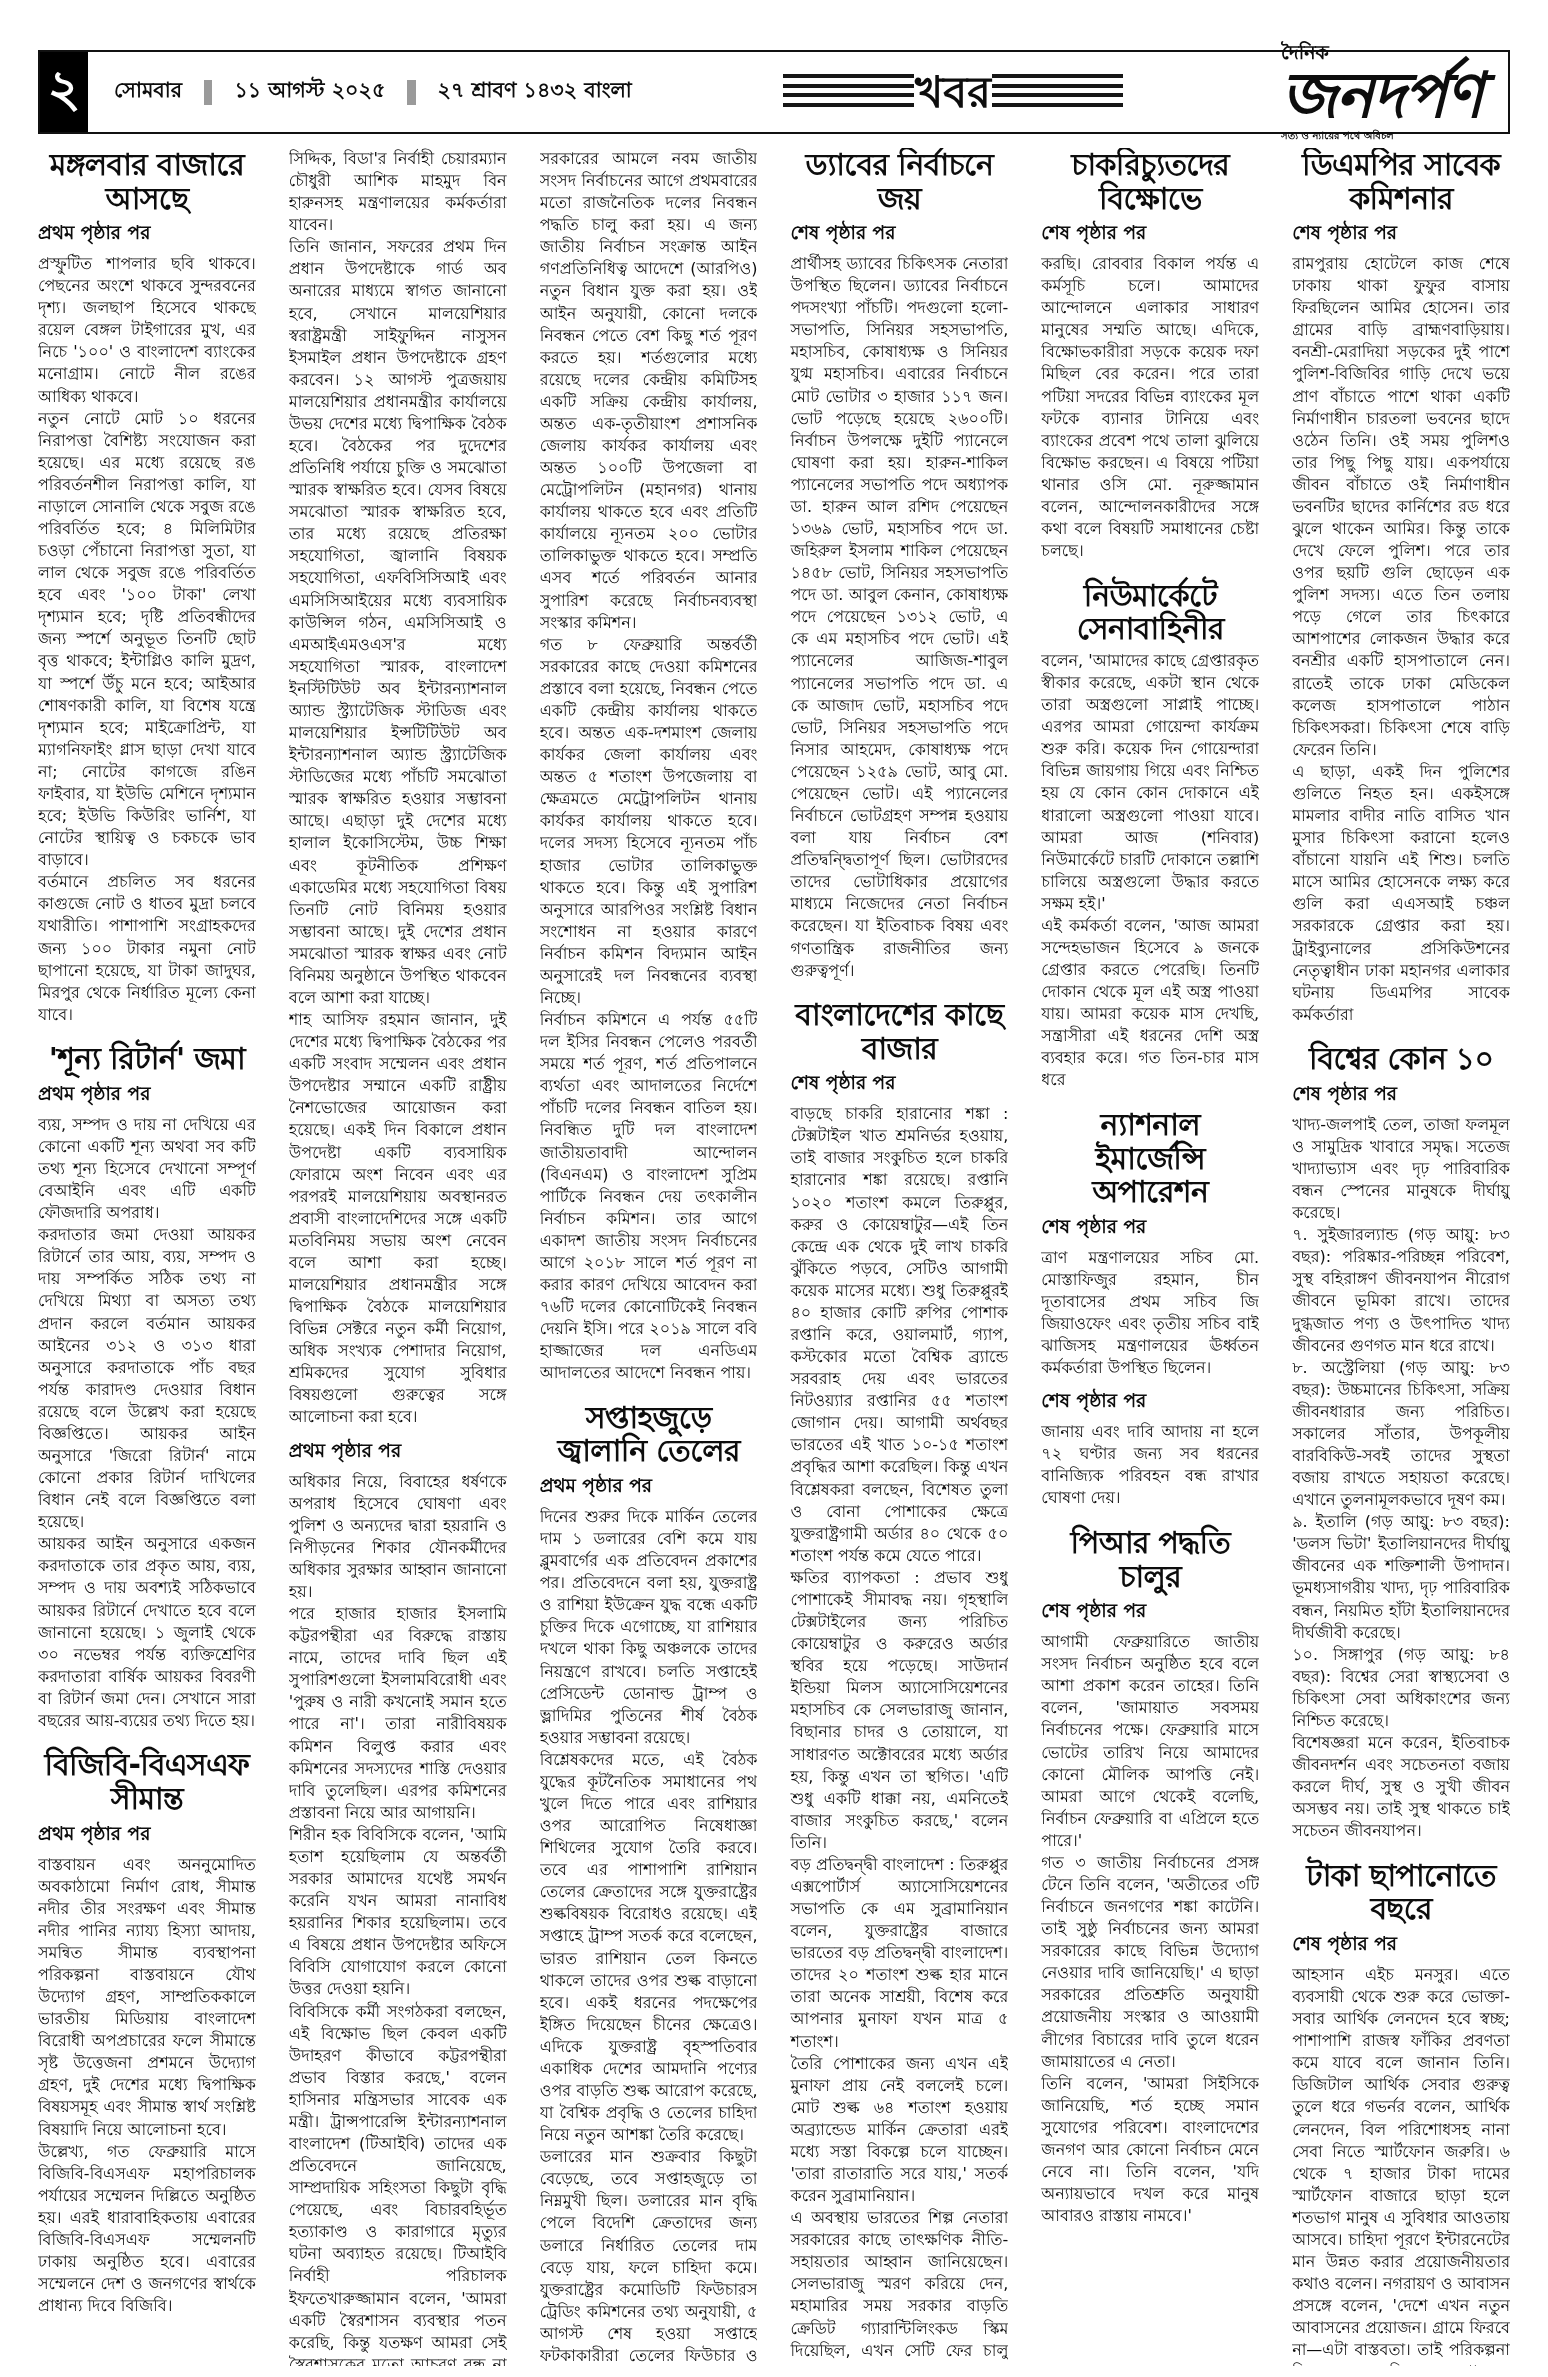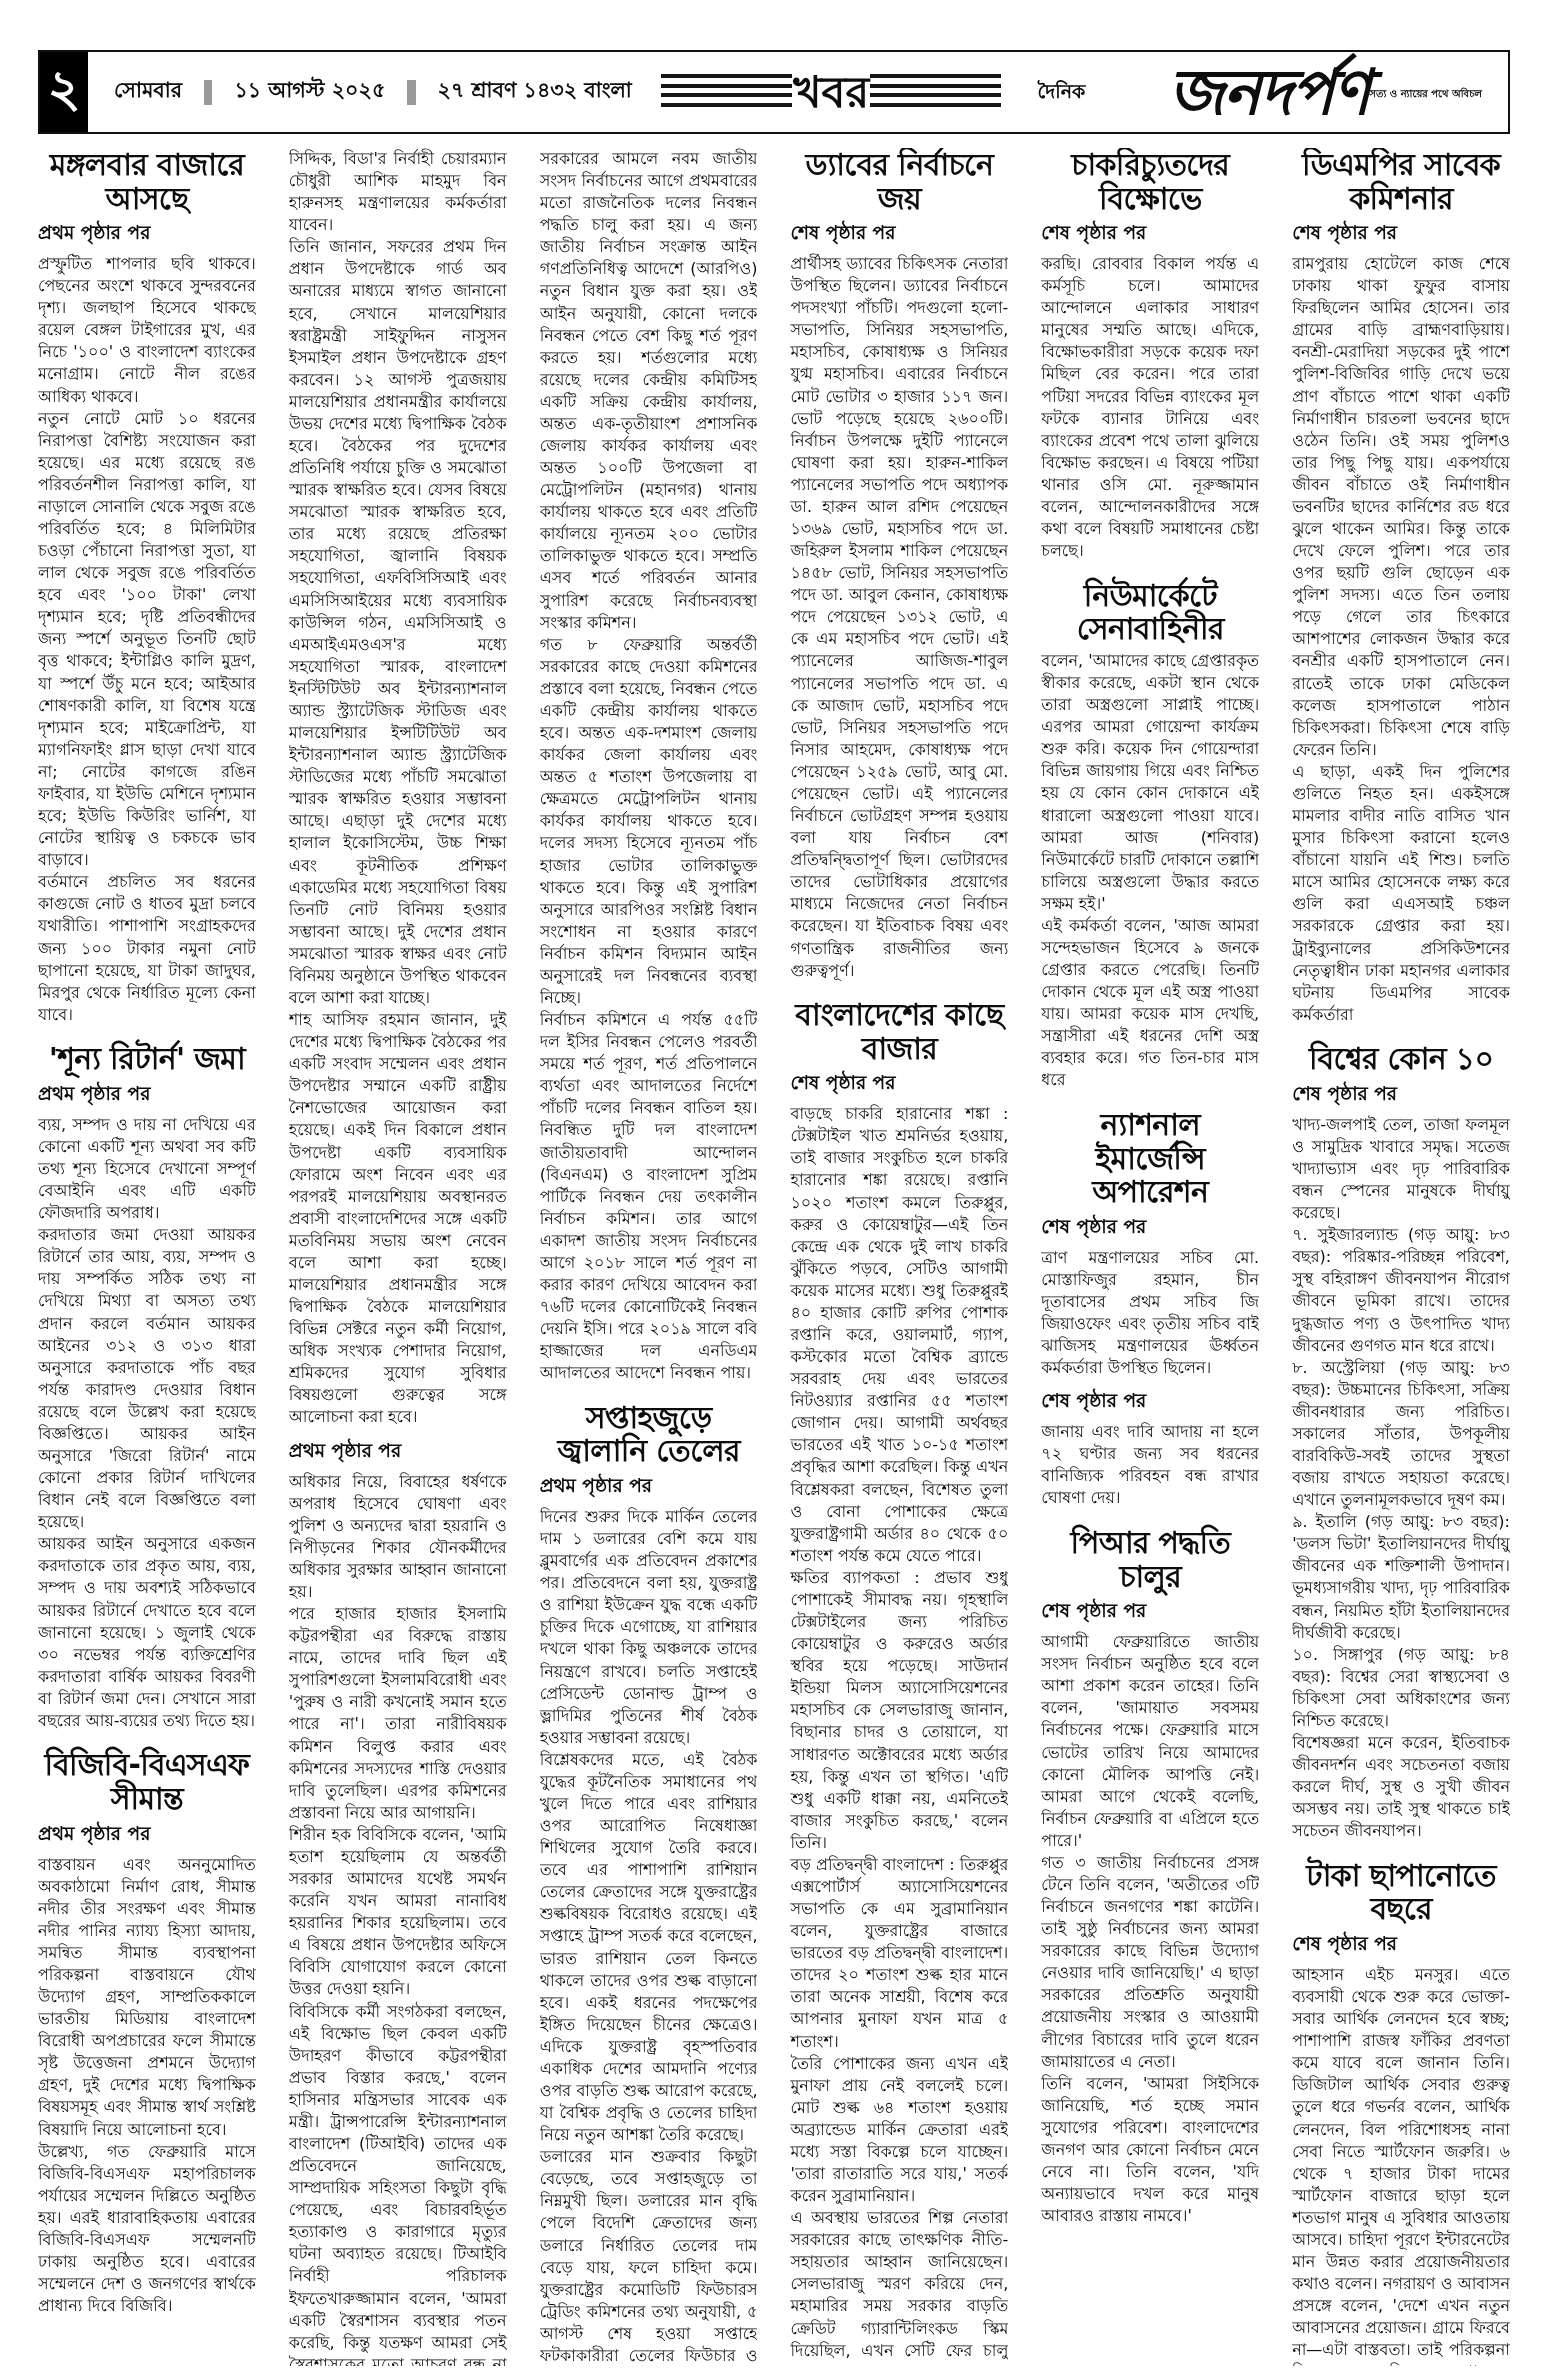--- a/index.html
+++ b/index.html
@@ -19,21 +19,21 @@
   }
   .header-mid{flex:1;display:flex;align-items:center;justify-content:space-between;padding:0 26px;}
   .dateline{font-size:20.6px;font-weight:bold;display:flex;align-items:center;gap:22px;white-space:nowrap;}
   .sep{width:8.3px;height:25px;background:#9a9a9a;display:inline-block;}
   .section-wrap{display:flex;align-items:center;gap:1px;}
   .rules{
     width:131px;height:36px;
     background:repeating-linear-gradient(to bottom,#161616 0 4.1px,transparent 4.1px 9.6px);
   }
   .section-title{font-size:43px;font-weight:800;line-height:1;}
-  .masthead{display:flex;flex-direction:row;align-items:center;line-height:1;margin-left:6.9px;}
+  .masthead{display:flex;flex-direction:column;align-items:flex-start;line-height:1;margin-left:6.9px;}
   .masthead-top{font-size:19px;font-weight:800;margin-bottom:1.4px;margin-right:83px;}
   .masthead-name{font-size:63px;font-weight:800;letter-spacing:-1.4px;font-style:italic;}
   .masthead-tagline{font-size:10px;font-weight:700;margin-top:4.1px;}
   
   .page-cols{
     position:absolute;left:38px;right:38px;top:148px;bottom:11px;
     display:flex;gap:33px;
   }
   .col{flex:1 1 0;overflow:hidden;min-width:0;}
   .headline{

